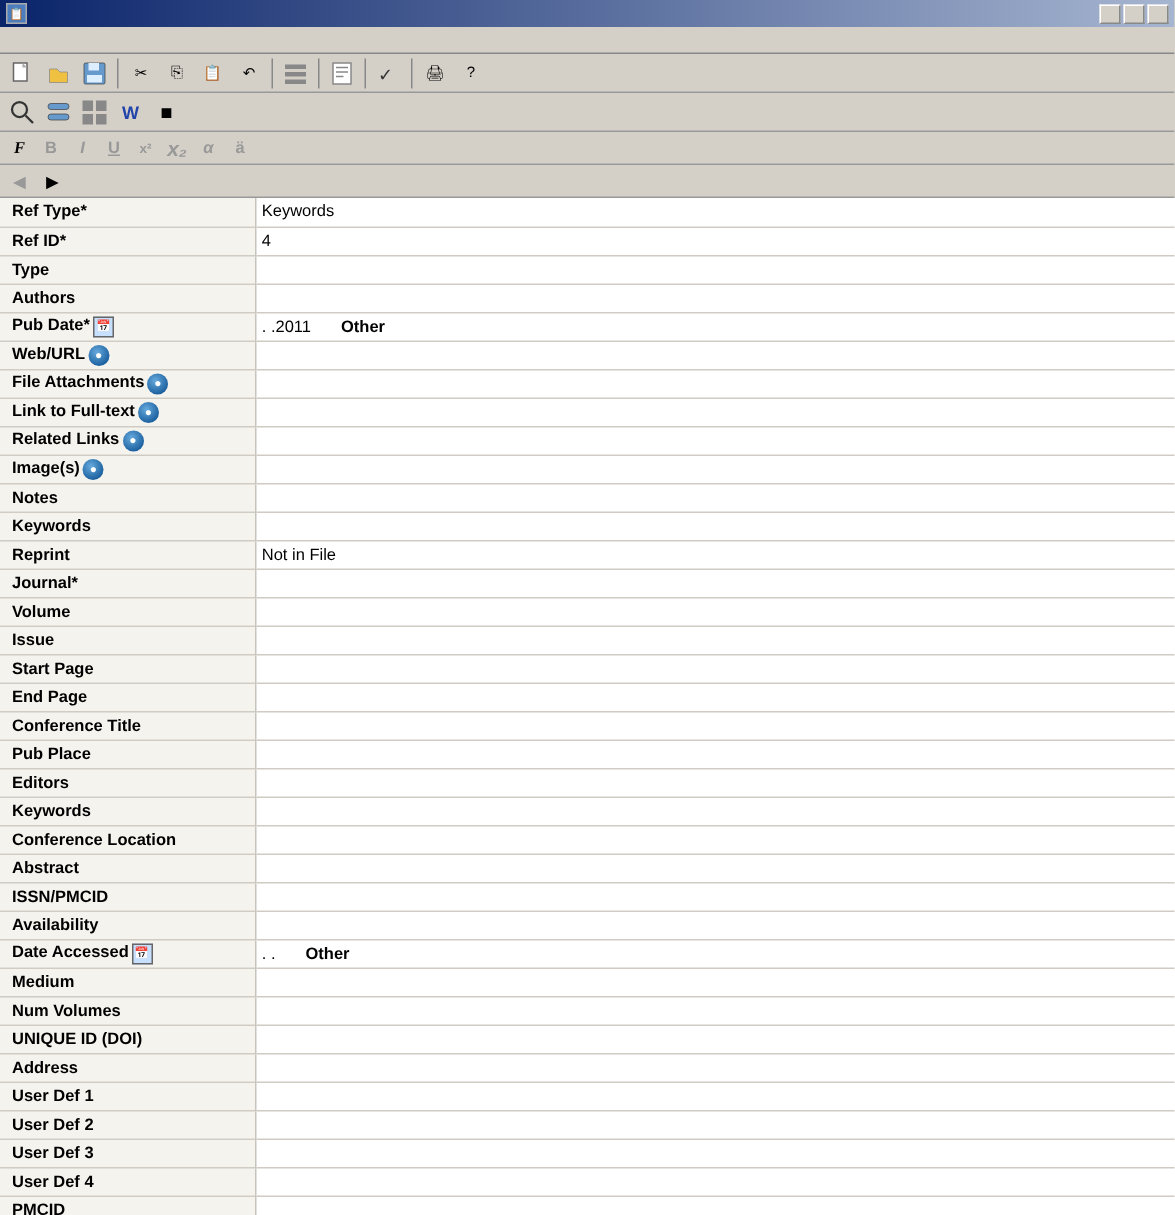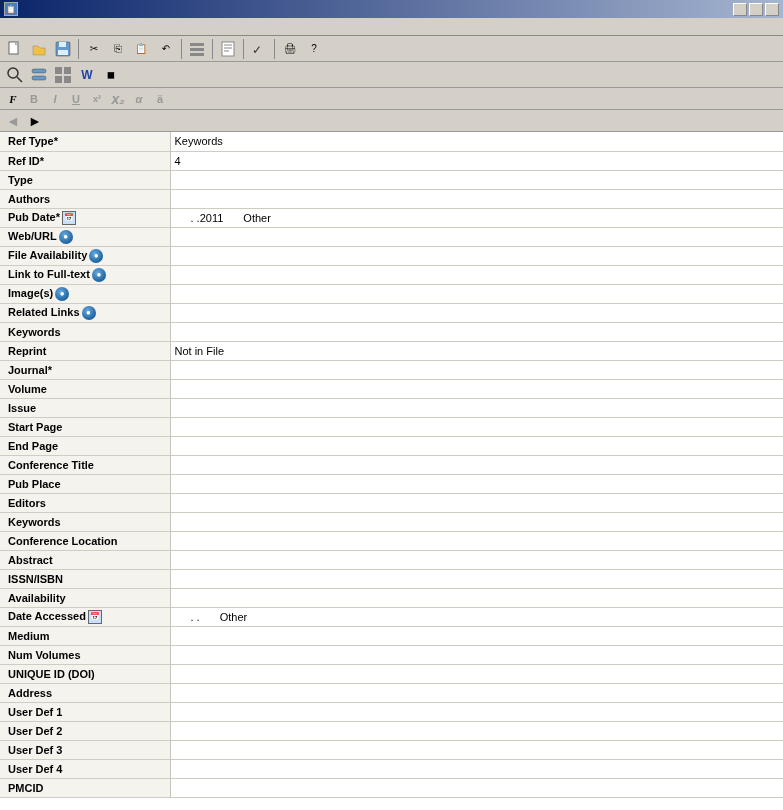--- a/index.html
+++ b/index.html
@@ -222,26 +222,25 @@
       align-items: center;
       justify-content: center;
       background: #c8e0ff;
       border: 1px solid #666;
       font-size: 8px;
       cursor: pointer;
       flex-shrink: 0;
     }
     .other-label {
       color: #000;
-      font-weight: normal;
+      font-weight: bold;
       margin-left: 20px;
     }
     .dot-text {
       color: #000;
-      margin-left: 16px;
     }
   </style>
 </head>
 <body>
 
 <div class="title-bar">
   <div class="title-bar-left">
     <div class="title-bar-icon">📋</div>
     <span></span>
   </div>
@@ -388,51 +387,55 @@
             <div class="field-label-row">
               <span>Web/URL</span>
               <span class="inline-icon">●</span>
             </div>
           </td>
           <td class="field-value"></td>
         </tr>
         <tr>
           <td class="field-label">
             <div class="field-label-row">
-              <span>File Availability</span>
+              <span>File Attachments</span>
               <span class="inline-icon">●</span>
             </div>
           </td>
           <td class="field-value"></td>
         </tr>
         <tr>
           <td class="field-label">
             <div class="field-label-row">
               <span>Link to Full-text</span>
               <span class="inline-icon">●</span>
             </div>
           </td>
           <td class="field-value"></td>
         </tr>
         <tr>
           <td class="field-label">
             <div class="field-label-row">
+              <span>Related Links</span>
+              <span class="inline-icon">●</span>
+            </div>
+          </td>
+          <td class="field-value"></td>
+        </tr>
+        <tr>
+          <td class="field-label">
+            <div class="field-label-row">
               <span>Image(s)</span>
               <span class="inline-icon">●</span>
             </div>
           </td>
           <td class="field-value"></td>
         </tr>
         <tr>
-          <td class="field-label">
-            <div class="field-label-row">
-              <span>Related Links</span>
-              <span class="inline-icon">●</span>
-            </div>
-          </td>
+          <td class="field-label">Notes</td>
           <td class="field-value"></td>
         </tr>
         <tr>
           <td class="field-label">Keywords</td>
           <td class="field-value"></td>
         </tr>
         <tr>
           <td class="field-label">Reprint</td>
           <td class="field-value">Not in File</td>
         </tr>
@@ -474,21 +477,21 @@
         </tr>
         <tr>
           <td class="field-label">Conference Location</td>
           <td class="field-value"></td>
         </tr>
         <tr>
           <td class="field-label">Abstract</td>
           <td class="field-value"></td>
         </tr>
         <tr>
-          <td class="field-label">ISSN/ISBN</td>
+          <td class="field-label">ISSN/PMCID</td>
           <td class="field-value"></td>
         </tr>
         <tr>
           <td class="field-label">Availability</td>
           <td class="field-value"></td>
         </tr>
         <tr>
           <td class="field-label">
             <div class="field-label-row">
               <span>Date Accessed</span>

